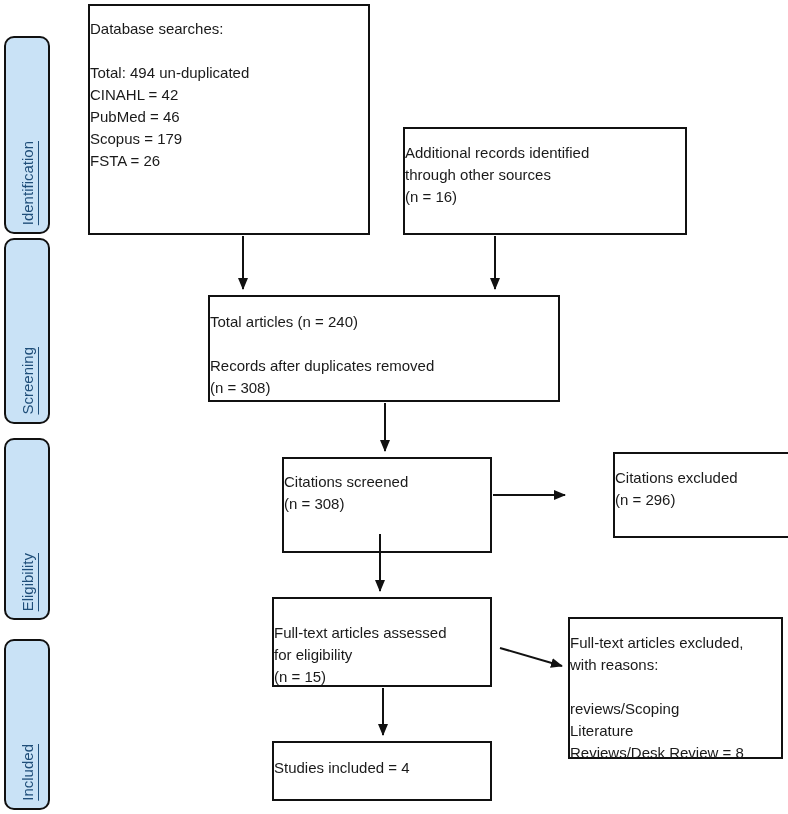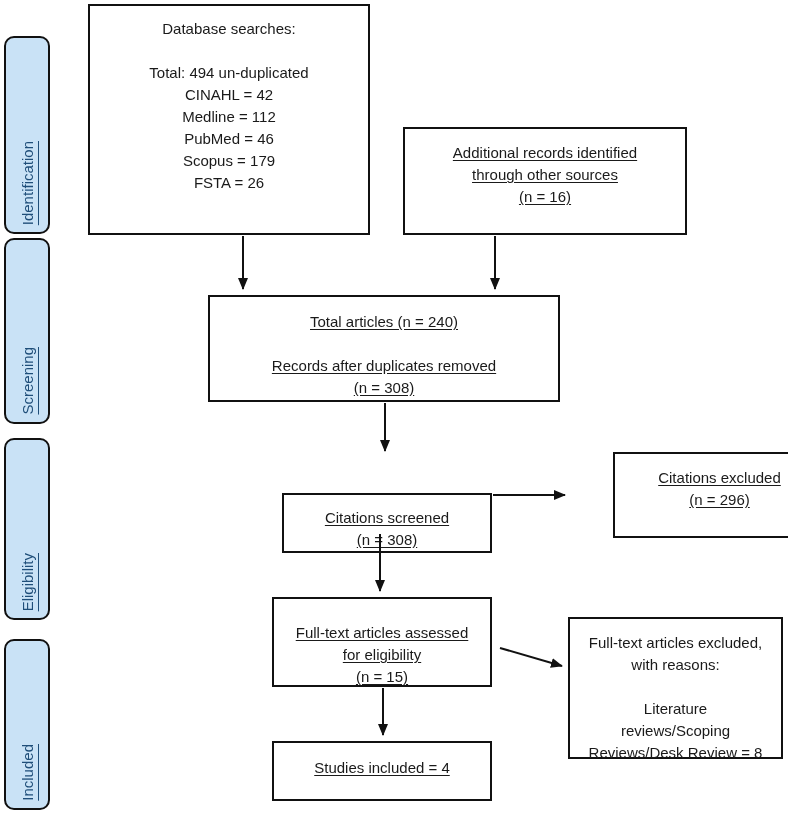--- a/index.html
+++ b/index.html
@@ -14,29 +14,29 @@
 
   
   .fbox {
     position: absolute;
     background: #ffffff;
     border: 2px solid #111111;
     box-sizing: border-box;
     color: #1a1a1a;
     font-size: 15px;
     line-height: 22px;
-    text-align: center;
+    text-align: left;
   }
   .fbox .line { min-height: 22px; }
-  .fbox.underlined .line { text-decoration: underline; text-underline-offset: 2px; }
+  .fbox.underlined .line { text-underline-offset: 2px; }
 
   #box-database   { left: 88px;  top: 4px;   width: 282px; height: 231px; padding-top: 12px; }
   #box-additional { left: 403px; top: 127px; width: 284px; height: 108px; padding-top: 13px; }
   #box-total      { left: 208px; top: 295px; width: 352px; height: 107px; padding-top: 14px; }
-  #box-screened   { left: 282px; top: 457px; width: 210px; height: 60px;  padding-top: 12px; margin-top: 36px; }
+  #box-screened   { left: 282px; top: 457px; width: 210px; height: 96px;  padding-top: 12px; }
   #box-excluded   { left: 571px; top: 452px; width: 213px; height: 86px;  padding-top: 13px; margin-left: 42px; }
   #box-fulltext   { left: 272px; top: 597px; width: 220px; height: 90px;  padding-top: 23px; }
   #box-ftexcluded { left: 568px; top: 617px; width: 215px; height: 142px; padding-top: 13px; }
   #box-included   { left: 272px; top: 741px; width: 220px; height: 60px;  padding-top: 14px; }
 
   
   .stage {
     position: absolute;
     left: 4px;
     width: 46px;
@@ -89,21 +89,20 @@
   </div>
   <div class="stage" id="stage-included">
     <span class="vlabel">Included</span>
   </div>
 
   <div class="fbox" id="box-database">
     <div class="line">Database searches:</div>
     <div class="line"></div>
     <div class="line">Total: 494 un-duplicated</div>
     <div class="line">CINAHL = 42</div>
-    <div class="line">Medline = 112</div>
     <div class="line">PubMed = 46</div>
     <div class="line">Scopus = 179</div>
     <div class="line">FSTA = 26</div>
   </div>
 
   <div class="fbox underlined" id="box-additional">
     <div class="line">Additional records identified</div>
     <div class="line">through other sources</div>
     <div class="line">(n = 16)</div>
   </div>
@@ -128,22 +127,22 @@
   <div class="fbox underlined" id="box-fulltext">
     <div class="line">Full-text articles assessed</div>
     <div class="line">for eligibility</div>
     <div class="line">(n = 15)</div>
   </div>
 
   <div class="fbox" id="box-ftexcluded">
     <div class="line">Full-text articles excluded,</div>
     <div class="line">with reasons:</div>
     <div class="line"></div>
+    <div class="line">reviews/Scoping</div>
     <div class="line">Literature</div>
-    <div class="line">reviews/Scoping</div>
     <div class="line">Reviews/Desk Review = 8</div>
   </div>
 
   <div class="fbox underlined" id="box-included">
     <div class="line">Studies included = 4</div>
   </div>
 
   <svg id="arrows" viewBox="0 0 788 814" xmlns="http://www.w3.org/2000/svg">
     <defs>
       <marker id="ah" markerUnits="userSpaceOnUse" markerWidth="12" markerHeight="10" refX="11" refY="5" orient="auto">

